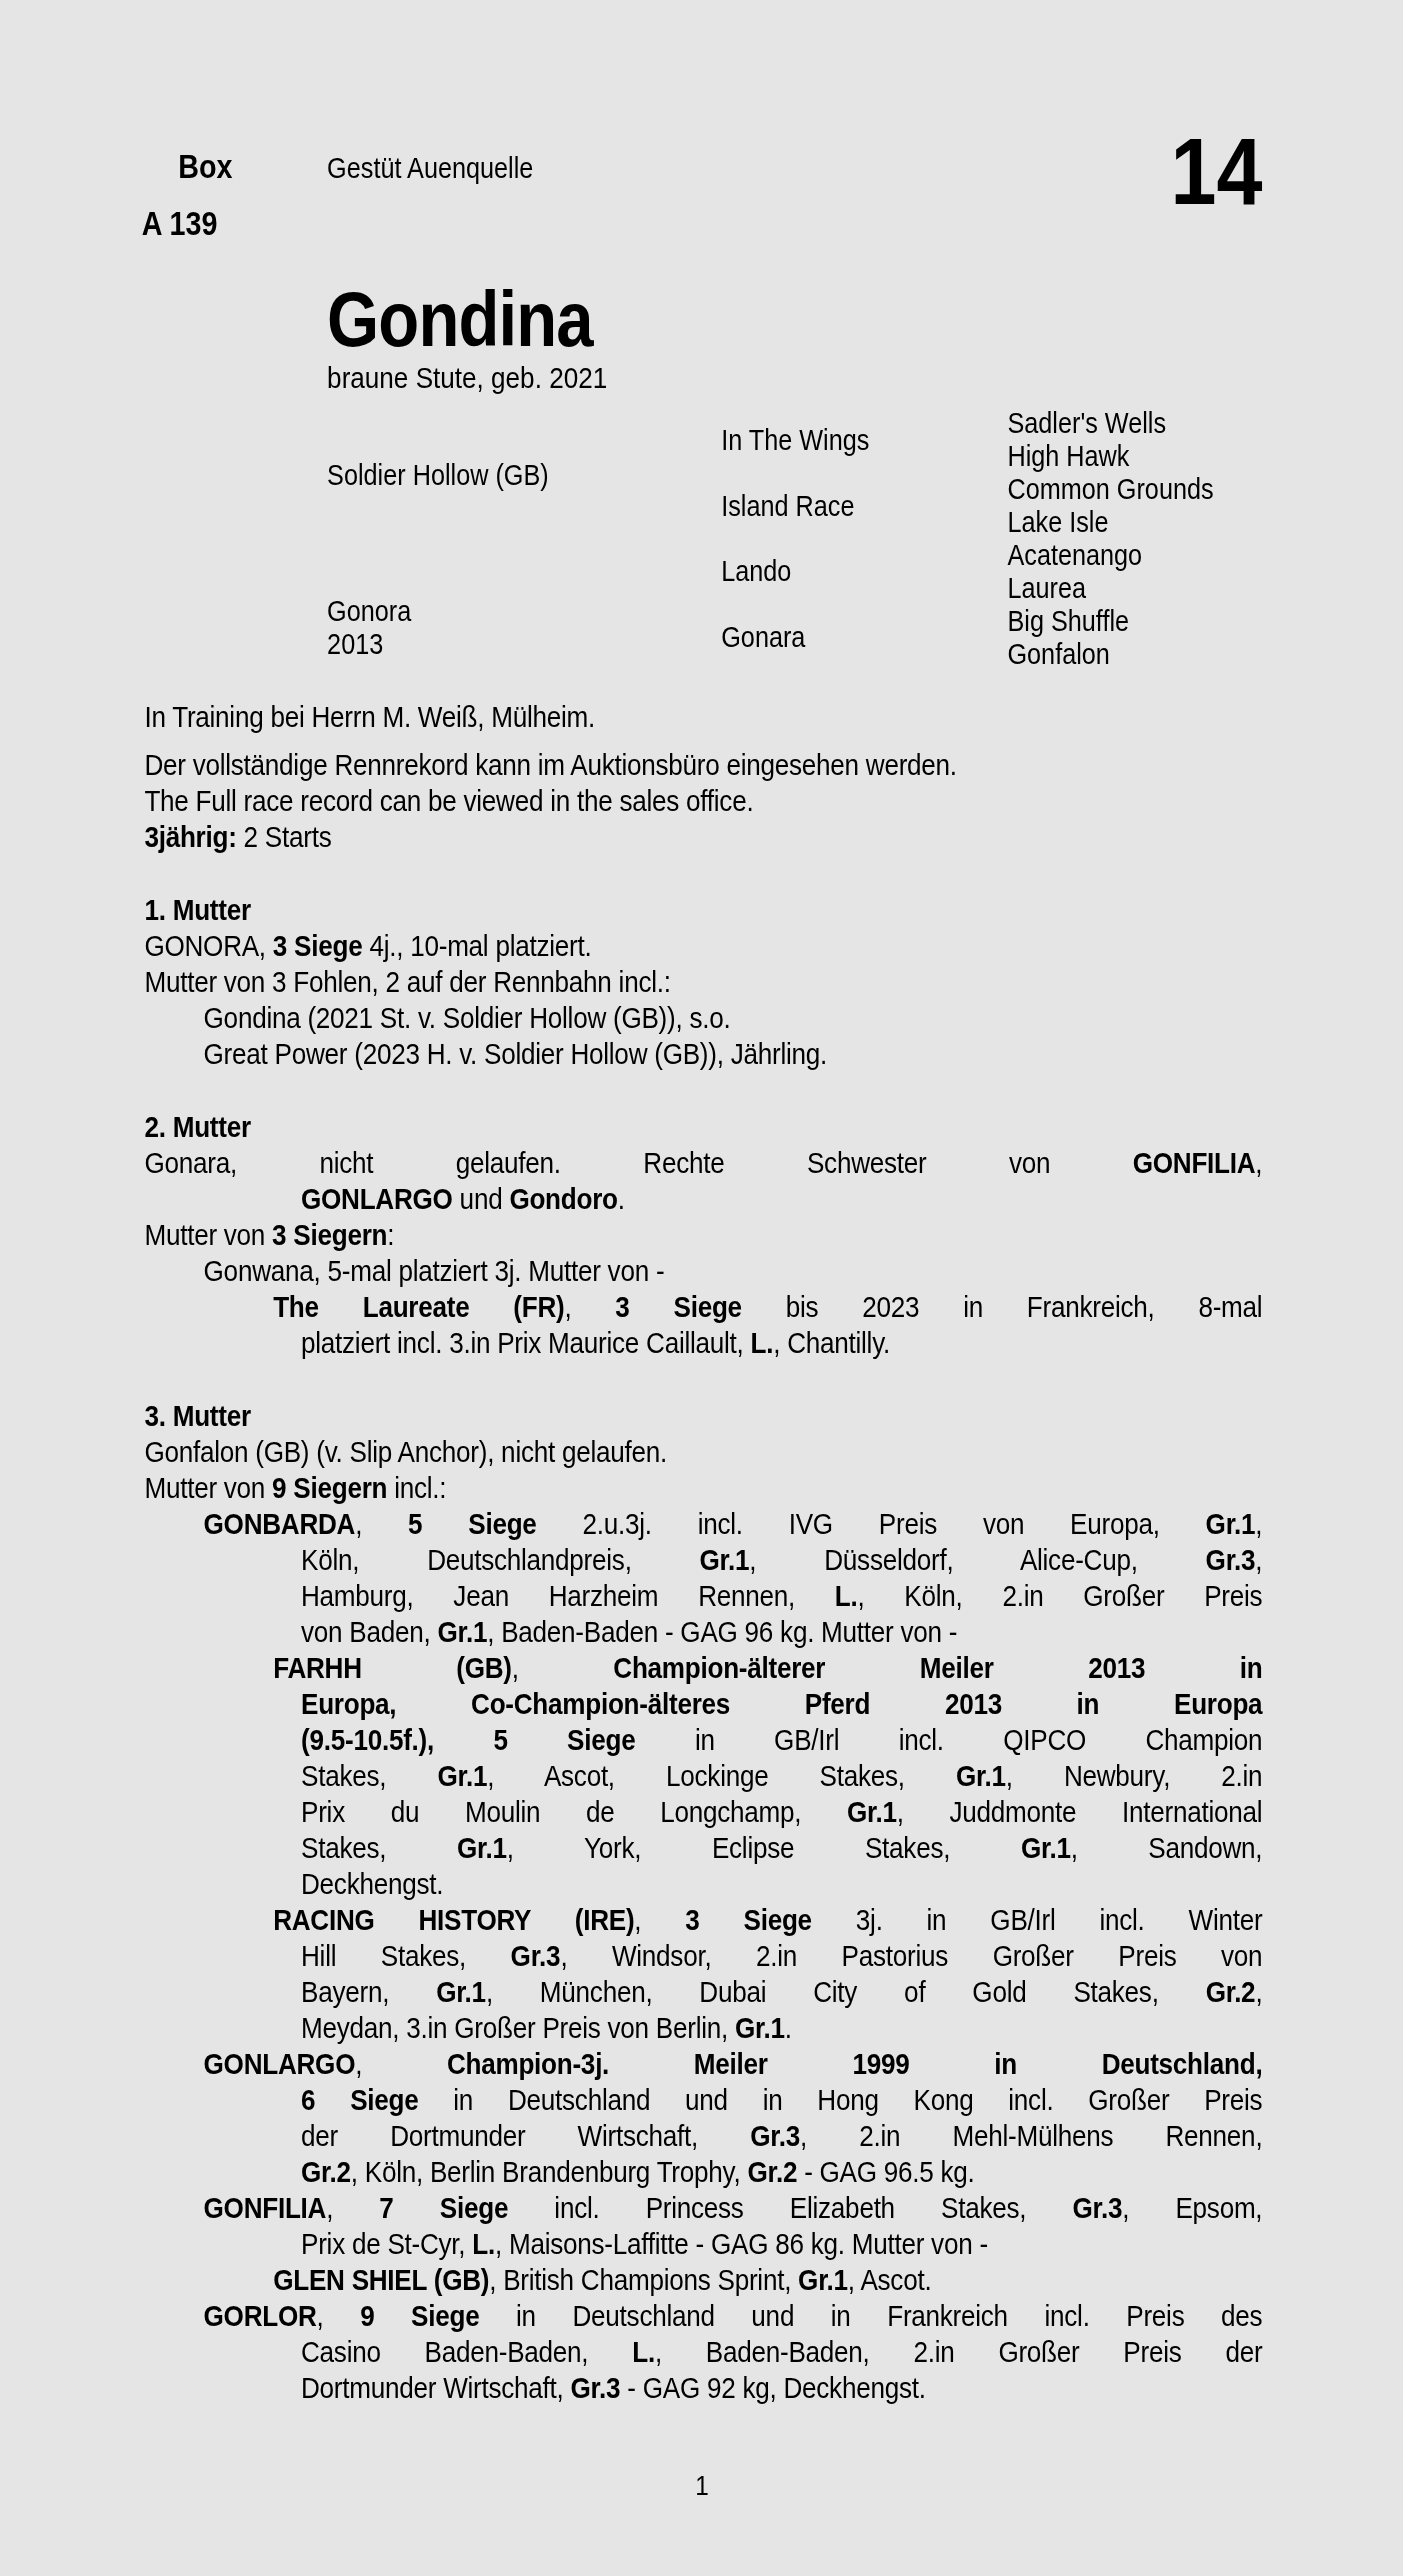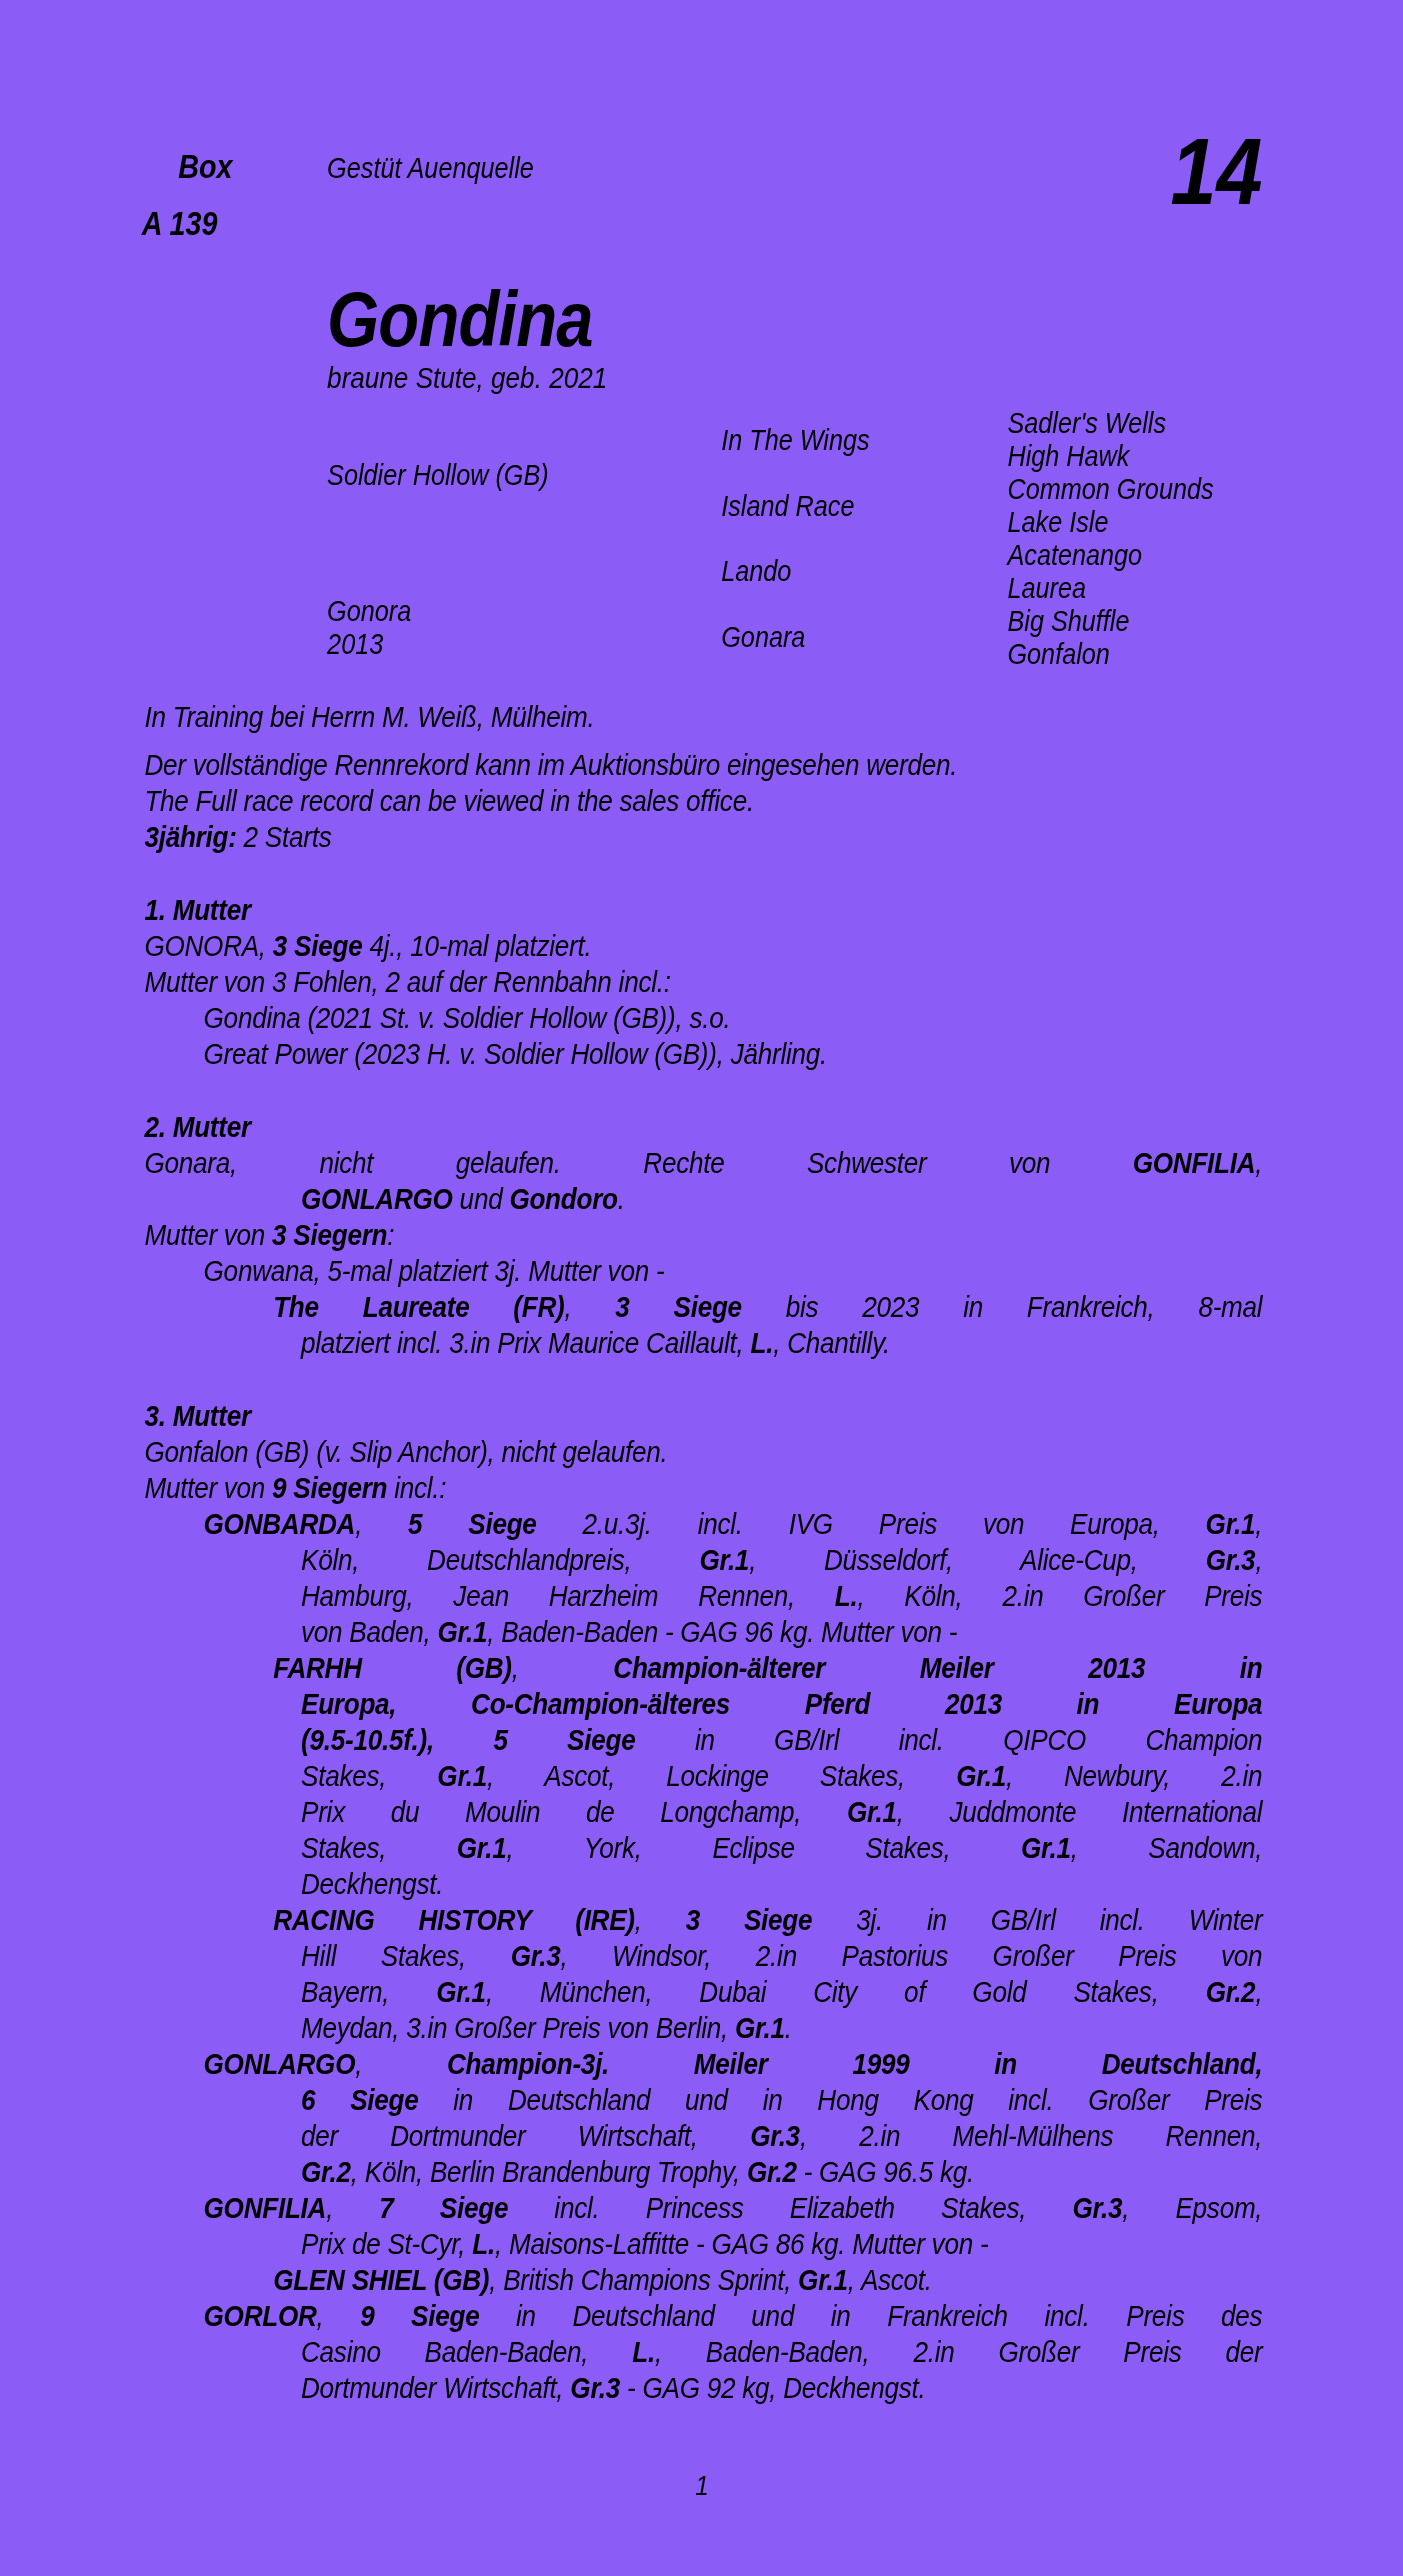--- a/index.html
+++ b/index.html
@@ -1,23 +1,22 @@
 <!DOCTYPE html>
 <html style="font-size:8.2px"><head>
 <meta charset="utf-8">
 <style>
   html, body { margin: 0; padding: 0; background: #ffffff; }
   .page {
     position: relative;
     width: 1404px;
     height: 2576px;
-    background: #8b5cf6;
+    background: #e5e5e5;
     overflow: hidden;
     color: #000;
-    font-style: italic;
   }
   
   .squeeze {
     position: absolute;
     top: 0; left: 0;
     width: 1614px;
     height: 2576px;
     transform: scaleX(0.87);
     transform-origin: 0 0;
     font-family: "Liberation Sans", "DejaVu Sans", sans-serif;

